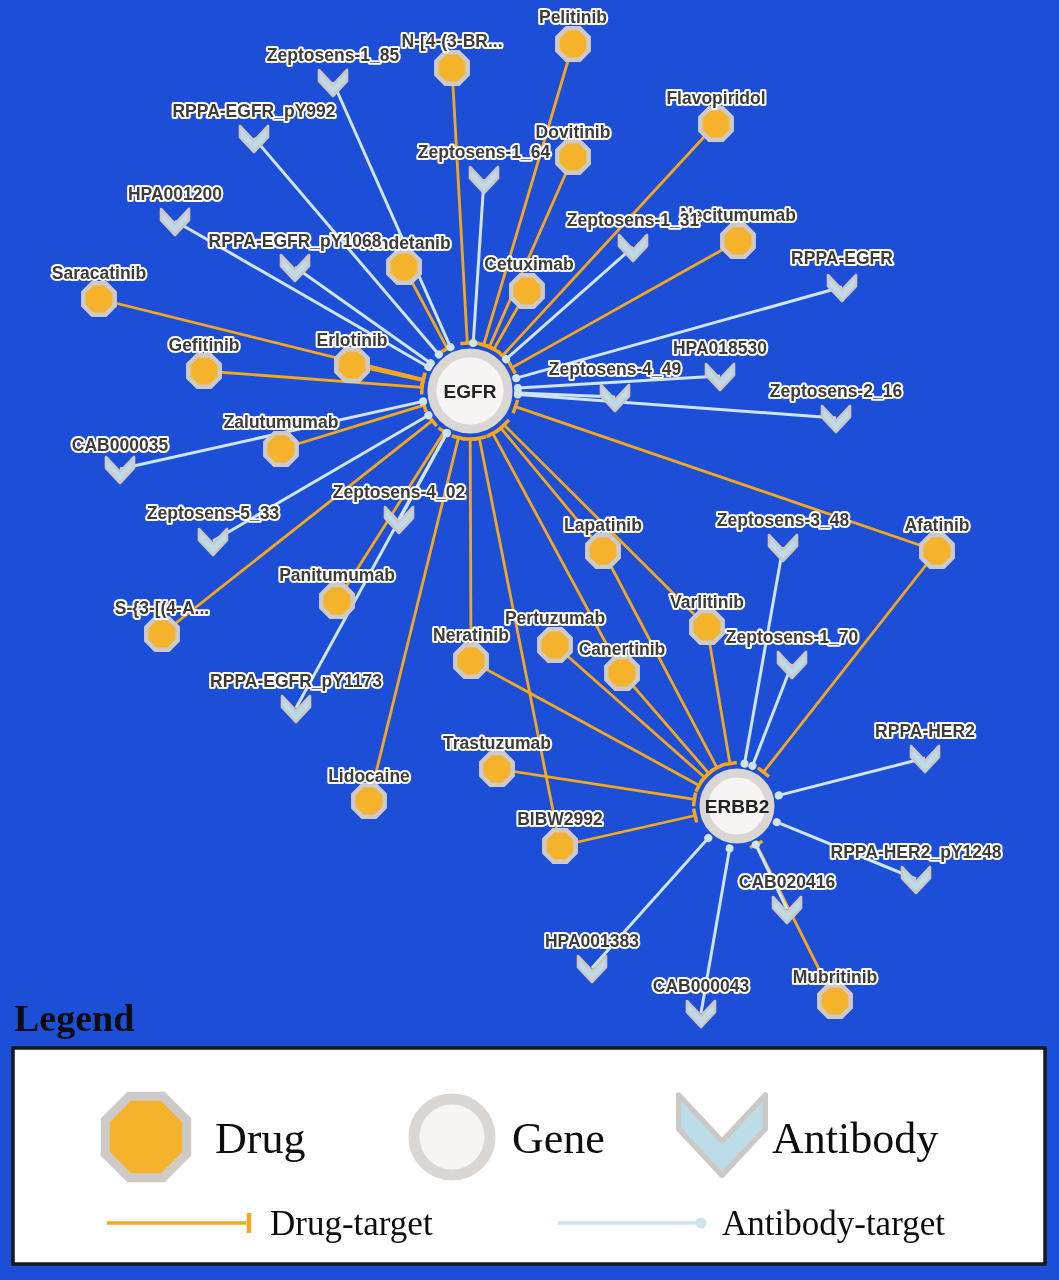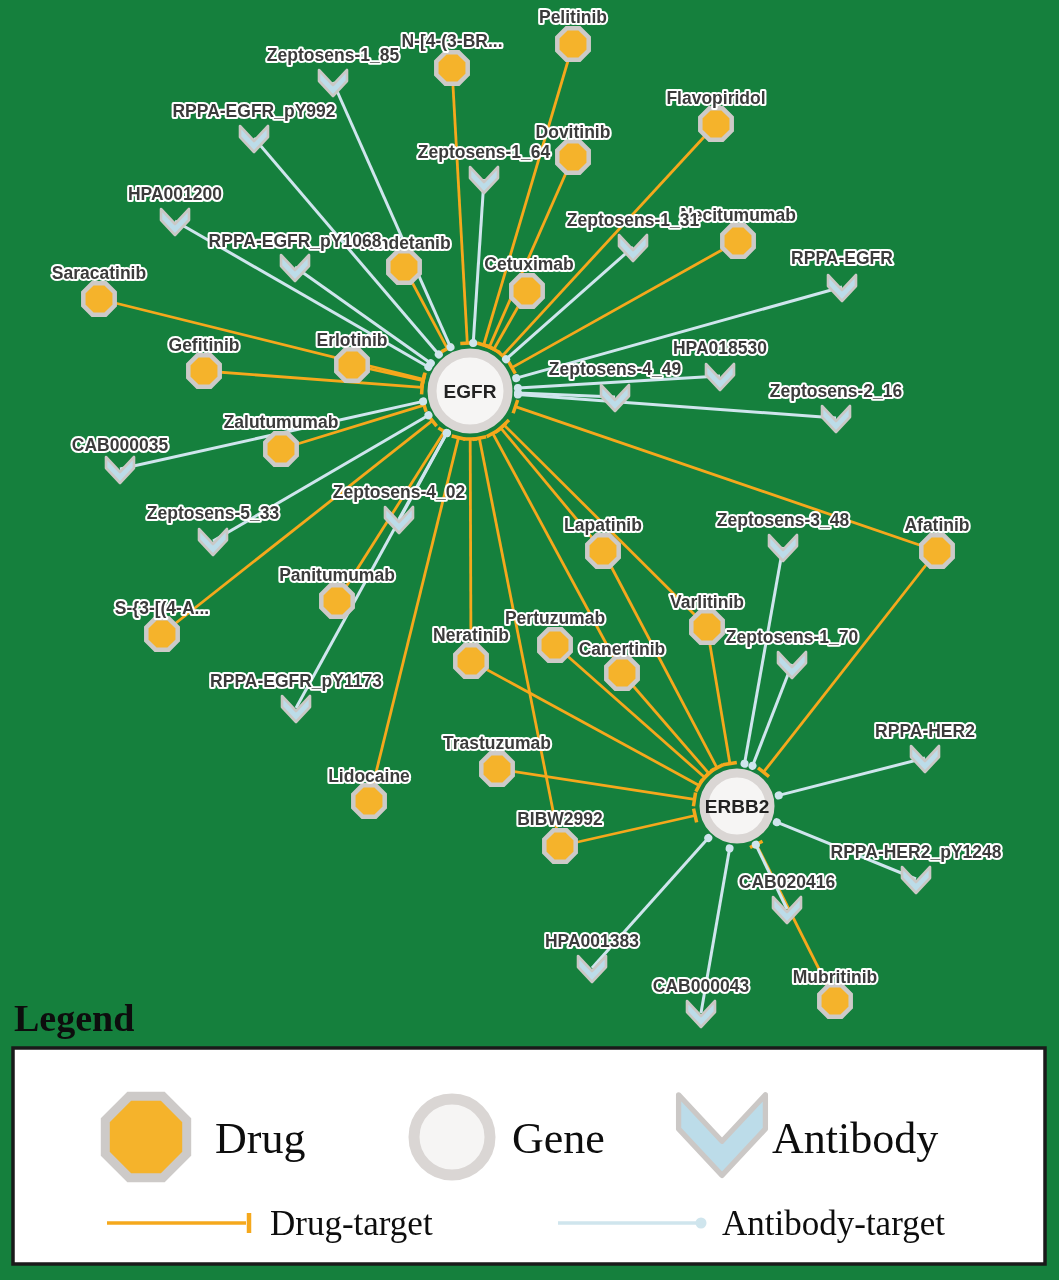--- a/index.html
+++ b/index.html
@@ -6,21 +6,21 @@
     --drug-fill:#F5B32B;
     --drug-edge:#F5A81C;
     --node-outline:#CDCAC8;
     --antibody-fill:#BCDCE9;
     --antibody-edge:#CFE5ED;
     --gene-fill:#F6F5F4;
     --gene-ring:#DAD6D4;
     --label-color:#3B3B3B;
   }
   html,body{margin:0;padding:0;background:#ffffff;font-family:"Liberation Sans",sans-serif;}
-  #stage{position:relative;width:1059px;height:1280px;background:#15803d;overflow:hidden;}
+  #stage{position:relative;width:1059px;height:1280px;background:#1d4ed8;overflow:hidden;}
   svg{display:block}
   .edge-drug{stroke:var(--drug-edge,#F5A81C);stroke-width:2.8;fill:none}
   .edge-antibody{stroke:var(--antibody-edge,#CFE5ED);stroke-width:3;fill:none}
   .drug-shape{fill:var(--drug-fill,#F5B32B);stroke:var(--node-outline,#CDCAC8);stroke-width:4.5}
   .antibody-shape{fill:var(--antibody-fill,#BCDCE9);stroke:#CBC8C6;stroke-width:2.6;stroke-linejoin:round}
   .gene-shape{fill:var(--gene-fill,#F6F5F4);stroke:var(--gene-ring,#DAD6D4);stroke-width:9}
   .node-label{font-family:"Liberation Sans",sans-serif;font-weight:bold;font-size:17.5px;fill:var(--label-color,#3B3B3B);
     text-anchor:middle;paint-order:stroke;stroke:#ffffff;stroke-width:4px;stroke-linejoin:round}
   .gene-label{font-family:"Liberation Sans",sans-serif;font-weight:bold;font-size:19px;fill:#222;text-anchor:middle}
   .legend-title{font-family:"Liberation Serif",serif;font-weight:bold;font-size:38px;fill:#0d0d0d}

